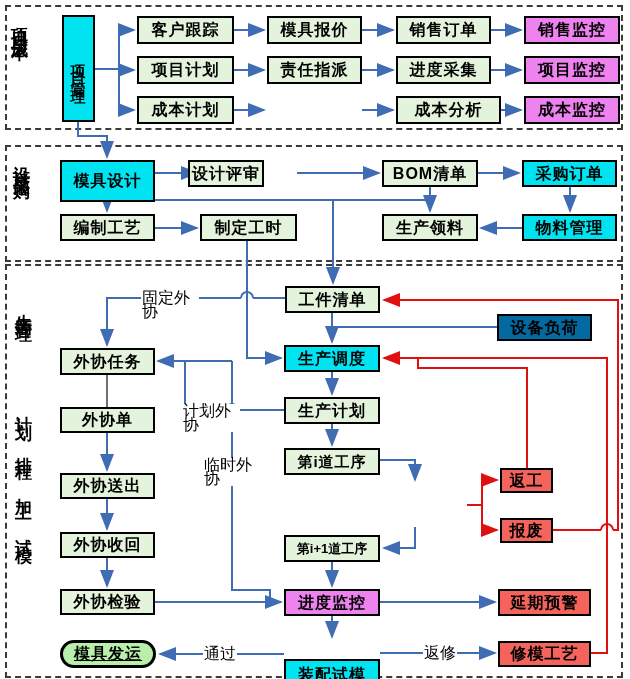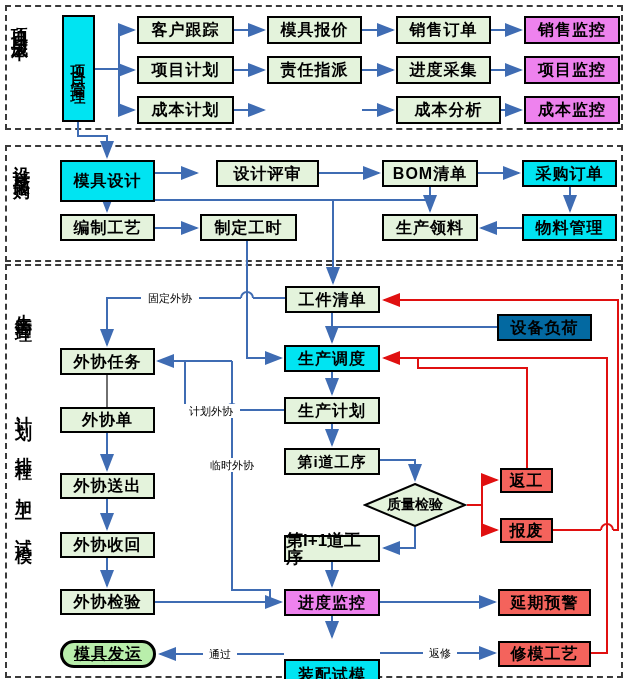--- a/index.html
+++ b/index.html
@@ -8,26 +8,26 @@
   .sec{position:absolute;border:2px dashed #3a3a3a;z-index:1;background:transparent;}
   .wires{position:absolute;left:0;top:0;z-index:2;}
   .node{position:absolute;box-sizing:border-box;border:2px solid #000;background:#e4f3dc;
         display:flex;align-items:center;justify-content:center;font-weight:bold;
         font-size:16px;letter-spacing:1px;z-index:3;line-height:1;}
   .cyan{background:#00e4f2;}
   .pink{background:#ee82ee;}
   .red{background:#f4635c;}
   .yellow{background:#0369a1;}
   .capsule{border-radius:15px;border-width:3px;background:#b9eeab;text-decoration:underline;}
-  .small{font-size:17px;letter-spacing:0;}
+  .small{font-size:13px;letter-spacing:0;}
   .vtext{writing-mode:vertical-rl;text-orientation:upright;letter-spacing:8px;}
   .sidelabel{position:absolute;writing-mode:vertical-rl;text-orientation:upright;
              font-weight:bold;font-size:17px;letter-spacing:4px;z-index:3;}
   .s3b{letter-spacing:8px;}
-  .elabel{position:absolute;background:#fff;font-size:11px;z-index:4;text-align:center;
+  .elabel{position:absolute;background:#fff;font-size:16px;z-index:4;
           line-height:14px;padding:0 1px;}
   .dwrap{position:absolute;left:363px;top:483px;width:104px;height:44px;z-index:3;}
   .dwrap span{position:absolute;left:0;top:0;width:104px;height:44px;display:flex;
               align-items:center;justify-content:center;font-weight:bold;font-size:14px;}
 </style>
 </head>
 <body>
 
 <div class="canvas">
 
@@ -134,40 +134,34 @@
   <div class="node" style="left:137px;top:56px;width:97px;height:28px">项目计划</div>
   <div class="node pink" style="left:524px;top:16px;width:96px;height:28px">销售监控</div>
   <div class="node" style="left:267px;top:56px;width:95px;height:28px">责任指派</div>
   <div class="node" style="left:396px;top:56px;width:95px;height:28px">进度采集</div>
   <div class="node pink" style="left:524px;top:56px;width:96px;height:28px">项目监控</div>
   <div class="node" style="left:137px;top:96px;width:97px;height:28px">成本计划</div>
   <div class="node" style="left:396px;top:96px;width:105px;height:28px">成本分析</div>
   <div class="node pink" style="left:524px;top:96px;width:96px;height:28px">成本监控</div>
 
   <div class="node cyan" style="left:60px;top:160px;width:95px;height:42px">模具设计</div>
-  <div class="node" style="left:216px;top:160px;width:103px;height:27px">设计评审</div>
+  <div class="node" style="left:188px;top:160px;width:76px;height:27px">设计评审</div>
   <div class="node" style="left:382px;top:160px;width:96px;height:27px">BOM清单</div>
   <div class="node cyan" style="left:522px;top:160px;width:95px;height:27px">采购订单</div>
   <div class="node" style="left:60px;top:214px;width:95px;height:27px">编制工艺</div>
   <div class="node" style="left:200px;top:214px;width:97px;height:27px">制定工时</div>
   <div class="node" style="left:382px;top:214px;width:96px;height:27px">生产领料</div>
   <div class="node cyan" style="left:522px;top:214px;width:95px;height:27px">物料管理</div>
 
   <div class="node" style="left:285px;top:286px;width:95px;height:27px">工件清单</div>
   <div class="node yellow" style="left:497px;top:314px;width:95px;height:27px">设备负荷</div>
   <div class="node cyan" style="left:284px;top:345px;width:96px;height:27px">生产调度</div>
   <div class="node" style="left:284px;top:397px;width:96px;height:27px">生产计划</div>
   <div class="node" style="left:284px;top:448px;width:96px;height:27px;font-size:15px">第i道工序</div>
 
-  <div class="dwrap">
-    <svg width="104" height="44">
-      <polygon points="52,1 102,22 52,43 2,22" fill="#e4f3dc" stroke="#000" stroke-width="2"></polygon>
-    </svg>
-    <span>质量检验</span>
-  </div>
 
   <div class="node red" style="left:500px;top:468px;width:53px;height:25px">返工</div>
   <div class="node red" style="left:500px;top:518px;width:53px;height:25px">报废</div>
   <div class="node small" style="left:284px;top:535px;width:96px;height:27px">第i+1道工序</div>
   <div class="node pink" style="left:284px;top:589px;width:96px;height:27px">进度监控</div>
   <div class="node red" style="left:498px;top:589px;width:93px;height:27px">延期预警</div>
   <div class="node cyan" style="left:284px;top:659px;width:96px;height:32px">装配试模</div>
   <div class="node red" style="left:498px;top:641px;width:93px;height:26px">修模工艺</div>
 
   <div class="node" style="left:60px;top:348px;width:95px;height:27px">外协任务</div>

